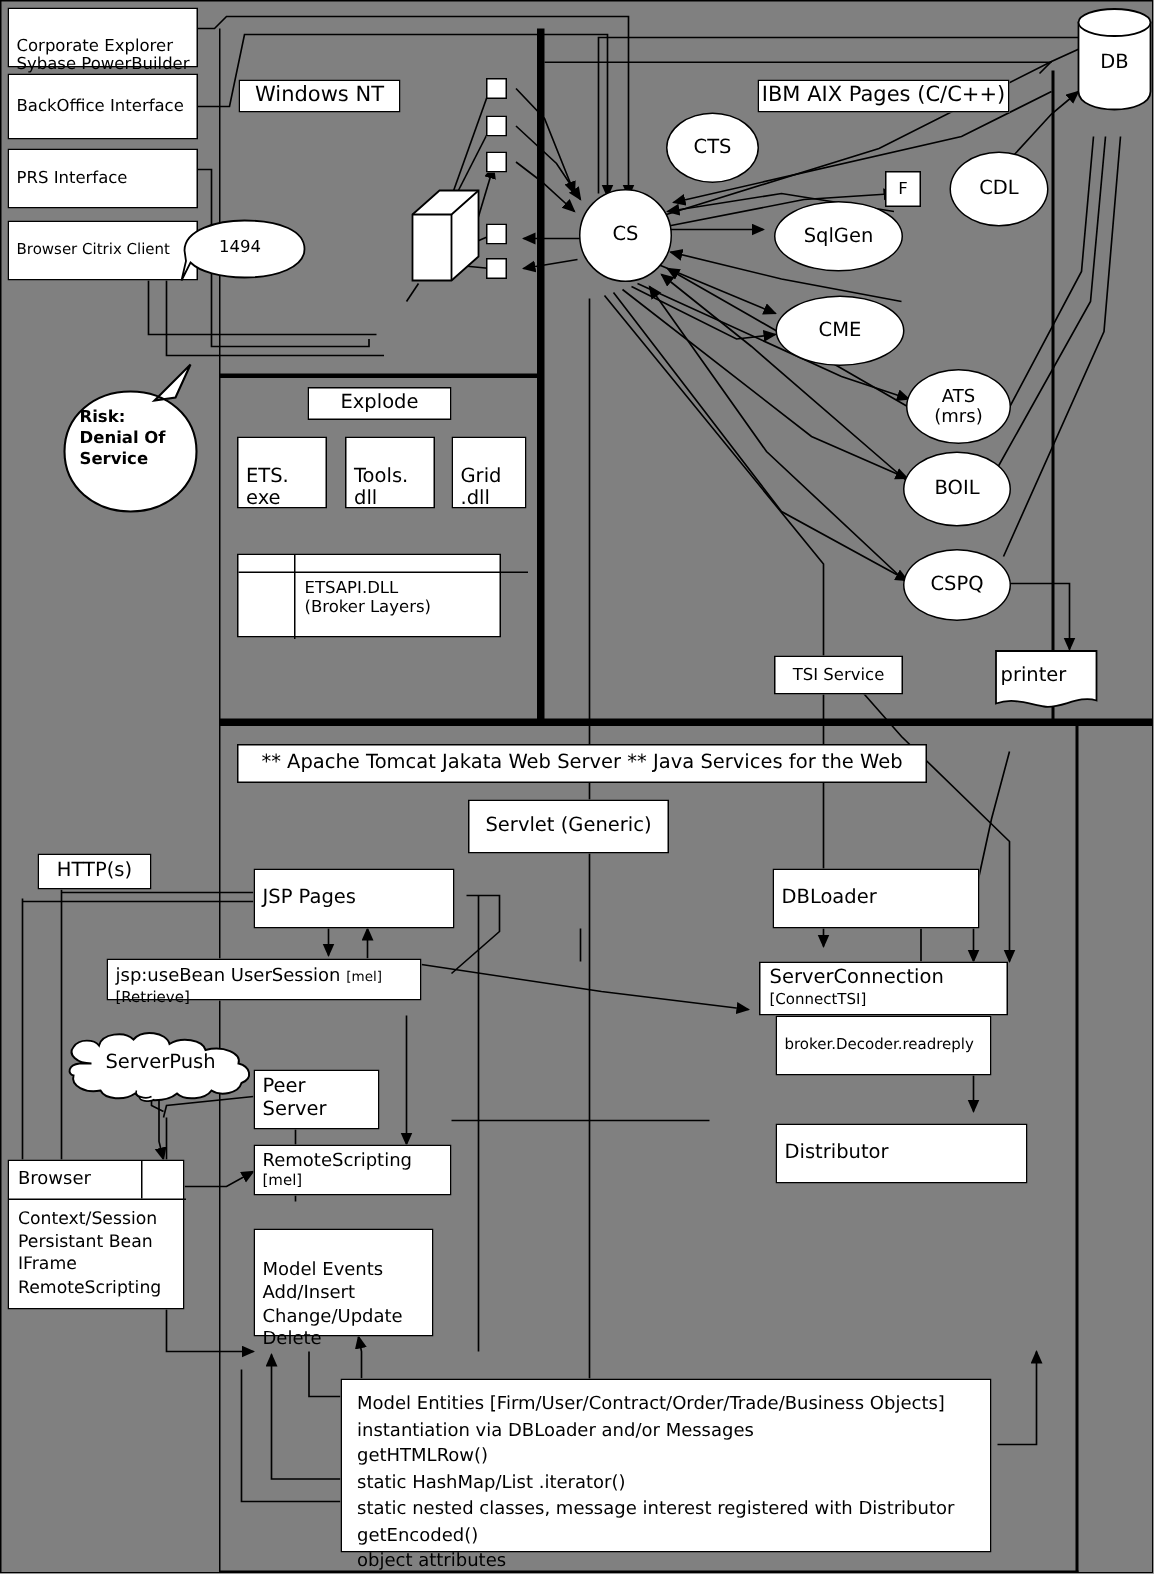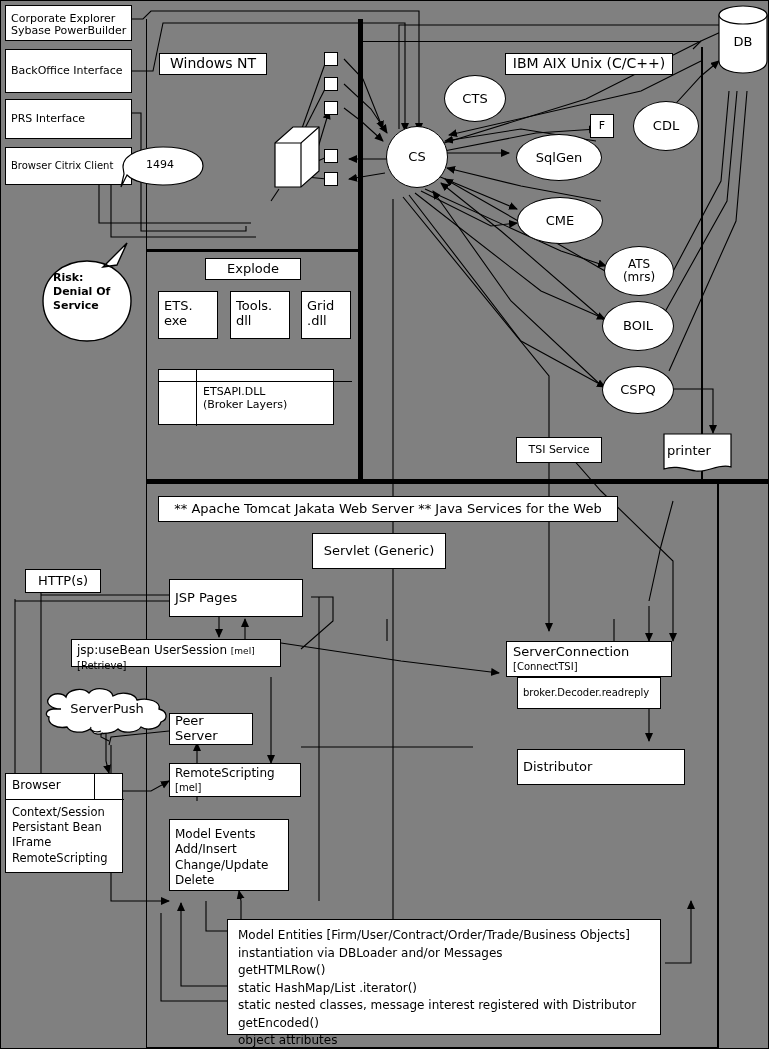--- a/index.html
+++ b/index.html
@@ -16,21 +16,21 @@
   .node{
     position:absolute;
     background:#ffffff;
     border:1px solid #000;
     box-sizing:border-box;
     font-family:"DejaVu Sans", sans-serif;
     color:#000;
     line-height:1.12;
     z-index:5;
   }
-  .pad{padding:7px 5px;}
+  .pad{padding:19px 5px;}
   .ctr{display:flex;align-items:center;justify-content:center;text-align:center;}
   .lft{display:flex;align-items:center;}
   .topl{display:block;}
   .ellipse{
     position:absolute;background:#fff;border:1px solid #000;border-radius:50%;
     display:flex;align-items:center;justify-content:center;text-align:center;
     line-height:1.05;z-index:6;box-sizing:border-box;
   }
   .panelline{position:absolute;background:#000;z-index:2;}
   .f10{font-size:10px;}
@@ -218,21 +218,21 @@
   </div>
 
   <div class="node" style="left:157px;top:368px;width:176px;height:56px;">
     <div style="position:absolute;left:0;top:11px;width:193px;height:1px;background:#000;"></div>
     <div style="position:absolute;left:37px;top:0;width:1px;height:56px;background:#000;"></div>
     <div class="txtwrap f11" style="position:absolute;left:44px;top:15px;line-height:1.2;">ETSAPI.DLL
 (Broker Layers)</div>
   </div>
 
   <div class="node ctr f14" style="left:504px;top:52px;width:168px;height:22px;">
-    <span>IBM AIX Unix (C/C++)</span>
+    <span>IBM AIX Pages (C/C++)</span>
   </div>
 
   <div class="ellipse f13" style="left:385px;top:125px;width:62px;height:62px;">
     <span>CS</span>
   </div>
 
   <div class="ellipse f13" style="left:443px;top:74px;width:62px;height:47px;">
     <span>CTS</span>
   </div>
 
@@ -329,20 +329,23 @@
 RemoteScripting</div>
   </div>
 
   <div class="node pad f12 topl" style="left:168px;top:818px;width:120px;height:72px;line-height:1.28;">
     <span class="txtwrap">Model Events
 Add/Insert
 Change/Update
 Delete</span>
   </div>
 
+  <div class="node pad f13 lft" style="left:514px;top:578px;width:138px;height:40px;">
+    <span>DBLoader</span>
+  </div>
 
   <div class="node" style="left:505px;top:640px;width:166px;height:36px;">
     <div style="position:absolute;left:6px;top:3px;font-size:13px;">ServerConnection</div>
     <div style="position:absolute;left:6px;top:19px;font-size:10px;">[ConnectTSI]</div>
   </div>
 
   <div class="node pad f10 lft" style="left:516px;top:676px;width:144px;height:32px;">
     <span>broker.Decoder.readreply</span>
   </div>
 

